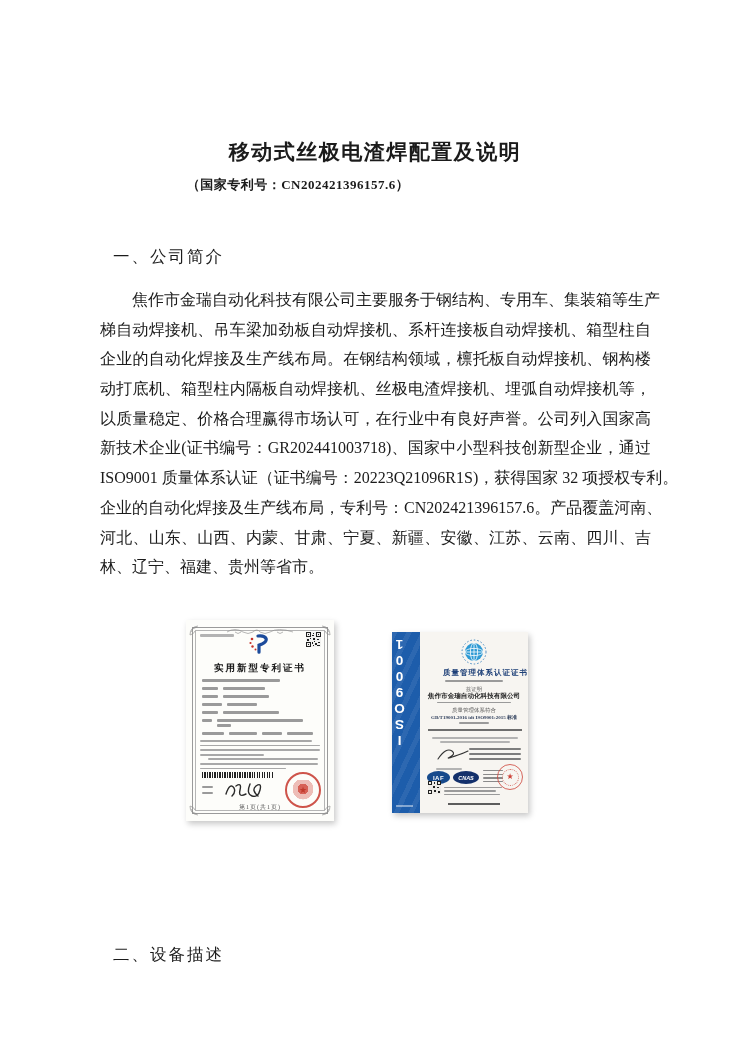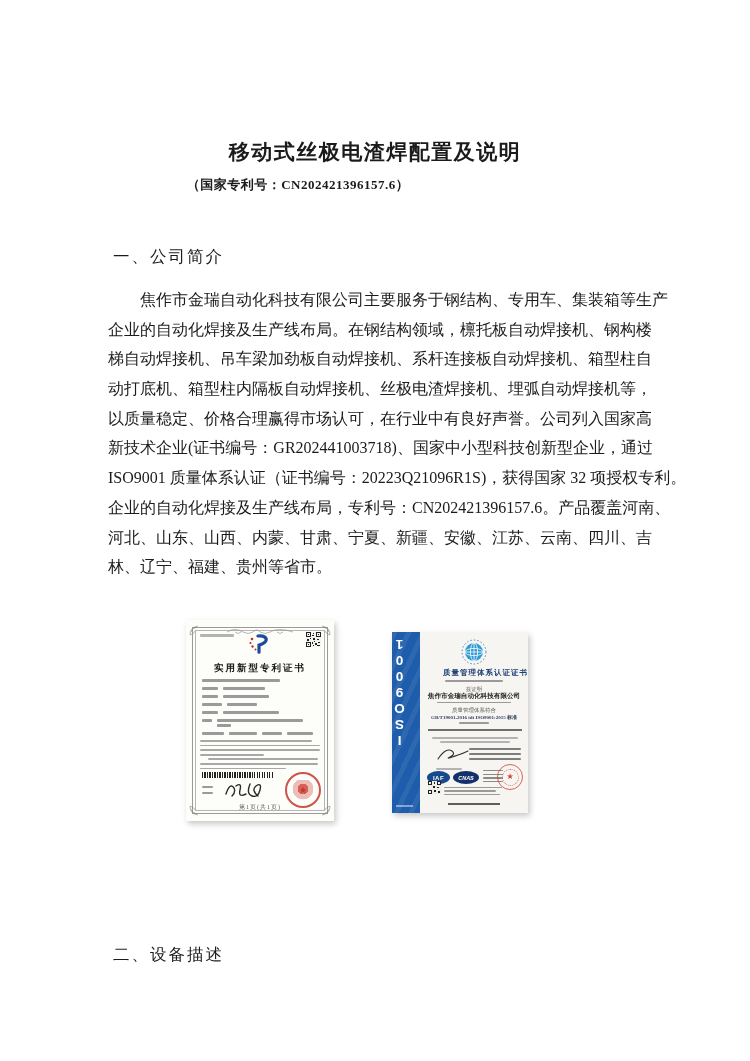--- a/index.html
+++ b/index.html
@@ -21,21 +21,21 @@
   .sec-heading { position:absolute; left:113px; font-size:16.5px; letter-spacing:2px; }
   .sec-1 { top:246px; }
   .sec-2 { top:944px; }
   .para {
     position:absolute; top:285px; left:100px; width:551px;
     font-size:16px;
   }
   .para .pline {
     height:29.7px; line-height:29.7px;
     text-align:justify; text-align-last:justify;
-    white-space:nowrap; overflow:visible;margin-left:8px;
+    white-space:nowrap; overflow:visible;
   }
   .para .pline.first { text-indent:2em; }
   .para .pline.last { text-align-last:left; }
 
   
   .cert-photo { position:absolute; box-shadow: 2px 3px 6px rgba(0,0,0,0.22); }
 
   
   .patent { left:186px; top:620px; width:148px; height:201px; background:#fdfdfa; }
   .patent .frame {
@@ -174,22 +174,22 @@
 
 <div class="page">
 
   <div class="doc-title">移动式丝极电渣焊配置及说明</div>
   <div class="doc-subtitle">（国家专利号：CN202421396157.6）</div>
 
   <div class="sec-heading sec-1">一、公司简介</div>
 
   <div class="para">
     <div class="pline first">焦作市金瑞自动化科技有限公司主要服务于钢结构、专用车、集装箱等生产</div>
+    <div class="pline">梯自动焊接机、吊车梁加劲板自动焊接机、系杆连接板自动焊接机、箱型柱自</div>
     <div class="pline">企业的自动化焊接及生产线布局。在钢结构领域，檩托板自动焊接机、钢构楼</div>
-    <div class="pline">梯自动焊接机、吊车梁加劲板自动焊接机、系杆连接板自动焊接机、箱型柱自</div>
     <div class="pline">动打底机、箱型柱内隔板自动焊接机、丝极电渣焊接机、埋弧自动焊接机等，</div>
     <div class="pline">以质量稳定、价格合理赢得市场认可，在行业中有良好声誉。公司列入国家高</div>
     <div class="pline">新技术企业(证书编号：GR202441003718)、国家中小型科技创新型企业，通过</div>
     <div class="pline">ISO9001 质量体系认证（证书编号：20223Q21096R1S)，获得国家 32 项授权专利。</div>
     <div class="pline">企业的自动化焊接及生产线布局，专利号：CN202421396157.6。产品覆盖河南、</div>
     <div class="pline">河北、山东、山西、内蒙、甘肃、宁夏、新疆、安徽、江苏、云南、四川、吉</div>
     <div class="pline last">林、辽宁、福建、贵州等省市。</div>
   </div>
 
   <div class="cert-photo patent">

